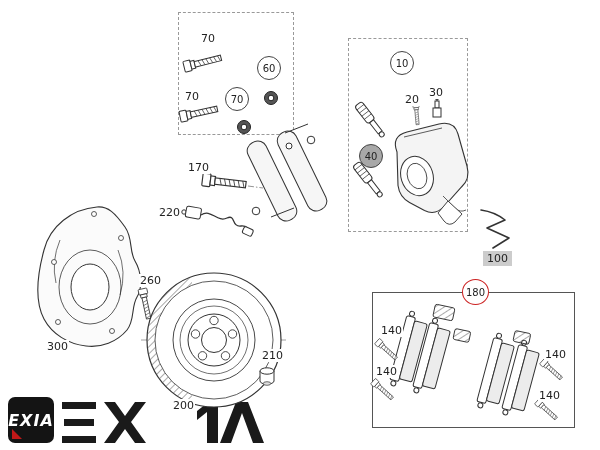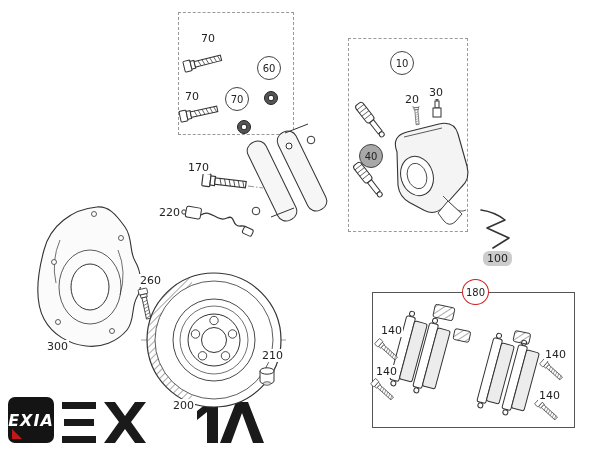--- a/index.html
+++ b/index.html
@@ -3,21 +3,21 @@
 <meta charset="utf-8">
 <style>
   html,body{margin:0;padding:0;background:#fff;}
   .stage{position:relative;width:600px;height:450px;background:#ffffff;
          font-family:"DejaVu Sans",sans-serif;overflow:hidden;}
   .gbox{position:absolute;border:1px dashed #999;box-sizing:border-box;}
   .gbox.solid{border:1px solid #555;}
   svg.draw{position:absolute;left:0;top:0;}
   .plabel{position:absolute;font-size:11px;line-height:13px;color:#222;
           background:#fff;padding:0 1px;}
-  .plabel.pgray{background:#cccccc;padding:1px 4px;border-radius:6px;}
+  .plabel.pgray{background:#cccccc;padding:1px 4px;border-radius:0;}
   .pcircle{position:absolute;width:24px;height:24px;border:1.3px solid #444;border-radius:50%;
            display:flex;align-items:center;justify-content:center;font-size:10px;color:#222;
            background:#fff;box-sizing:border-box;}
   .pcircle.gray{background:#a8a8a8;}
   .pcircle.red{width:27px;height:26px;border:1.6px solid #cc2222;}
   .logo-sq{position:absolute;left:8px;top:397px;width:46px;height:46px;background:#141414;
            border-radius:7px;display:flex;align-items:center;justify-content:center;}
   .logo-txt{color:#fff;font-size:16px;font-weight:bold;font-style:italic;letter-spacing:1px;}
   .logo-red{position:absolute;left:4px;bottom:4px;width:0;height:0;
             border-left:10px solid #c01818;border-top:10px solid transparent;}

